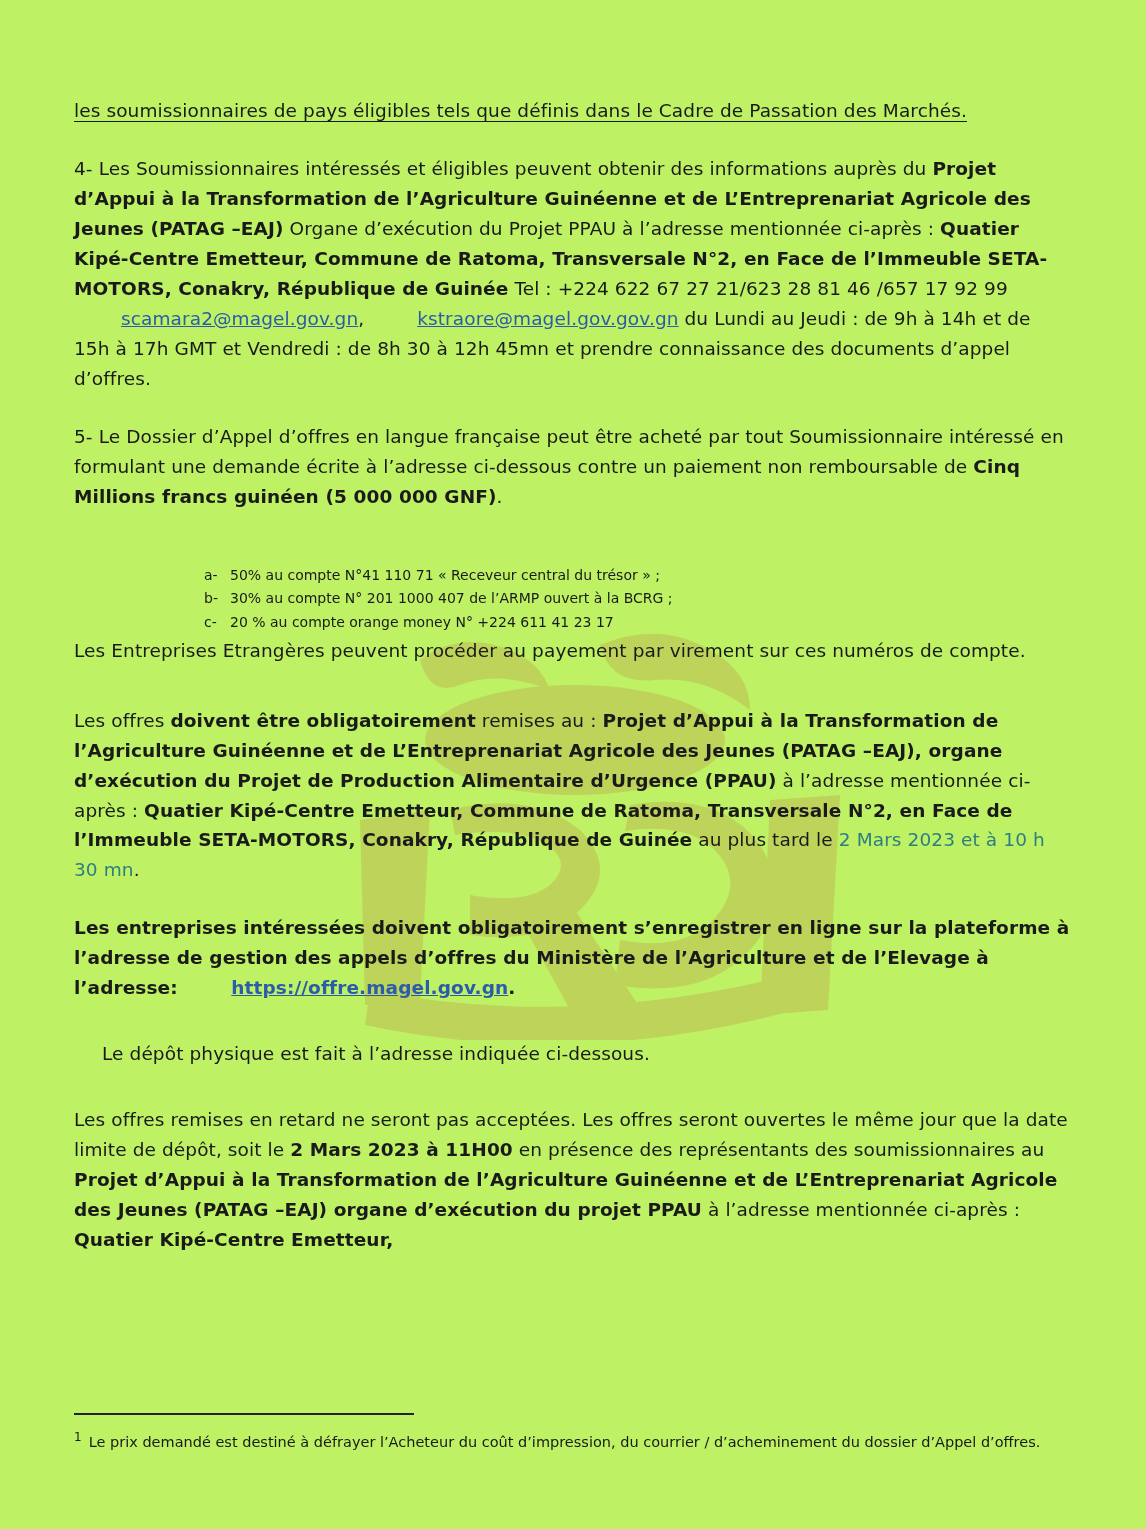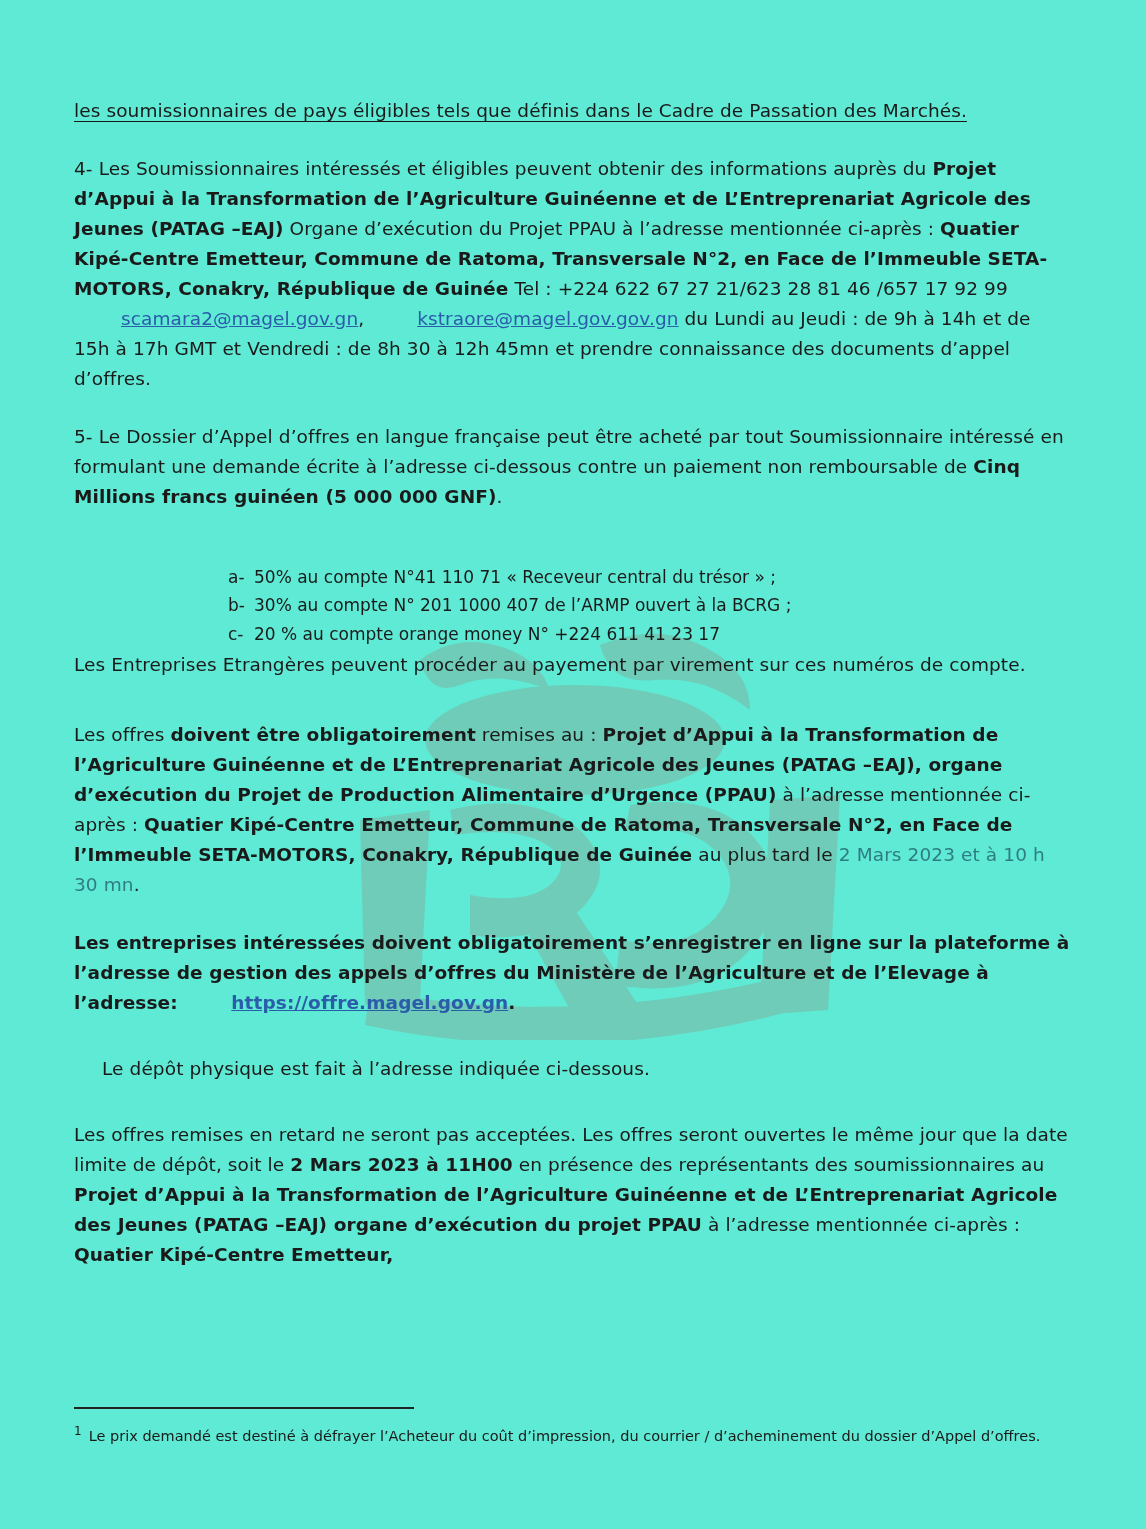--- a/index.html
+++ b/index.html
@@ -7,21 +7,21 @@
     padding: 0;
     background: #ffffff;
   }
   body {
     font-family: "DejaVu Sans", sans-serif;
   }
   #page {
     position: relative;
     width: 1146px;
     height: 1529px;
-    background: #5eead4;
+    background: #bef264;
     overflow: hidden;
   }
 
   
   #watermark {
     position: absolute;
     left: 300px;
     top: 620px;
     width: 560px;
     height: 420px;
@@ -61,34 +61,33 @@
   }
 
   .center-ish { padding-left: 28px; }
 
   ul.paylist {
     list-style: none;
     margin: 4px 0 2px 0;
     padding-left: 130px;
   }
   ul.paylist li {
-    font-size: 17px;
+    font-size: 14px;
     line-height: 1.62;
     margin-bottom: 1px;
-    margin-left: 24px;
   }
   ul.paylist li .mk { display: inline-block; width: 26px; }
 
   .spacer-sm { height: 12px; }
   .spacer-md { height: 20px; }
 
   #footnote {
     position: absolute;
     left: 74px;
-    bottom: 82px;
+    bottom: 76px;
     width: 1000px;
     z-index: 3;
   }
   #footnote .rule {
     width: 340px;
     height: 2px;
     background: #222;
     margin-bottom: 14px;
   }
   #footnote .fn-text {

